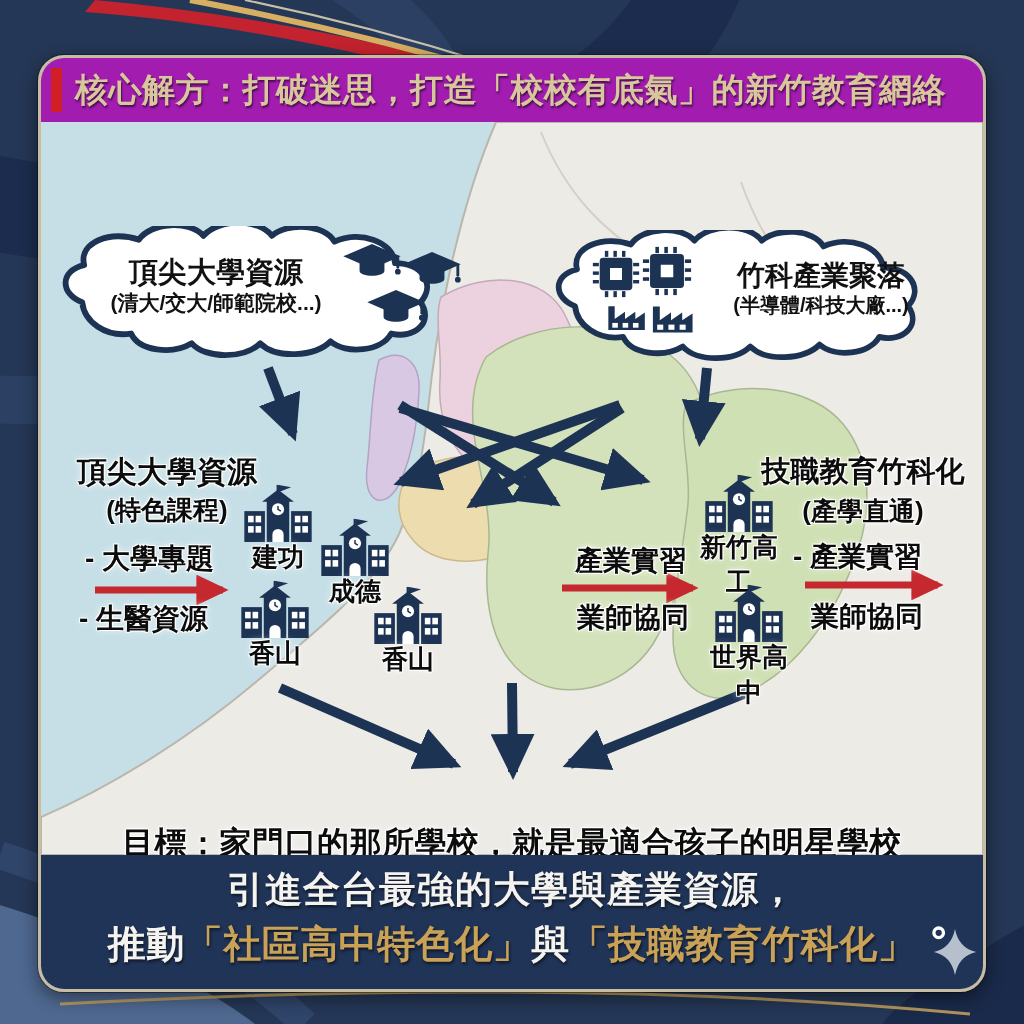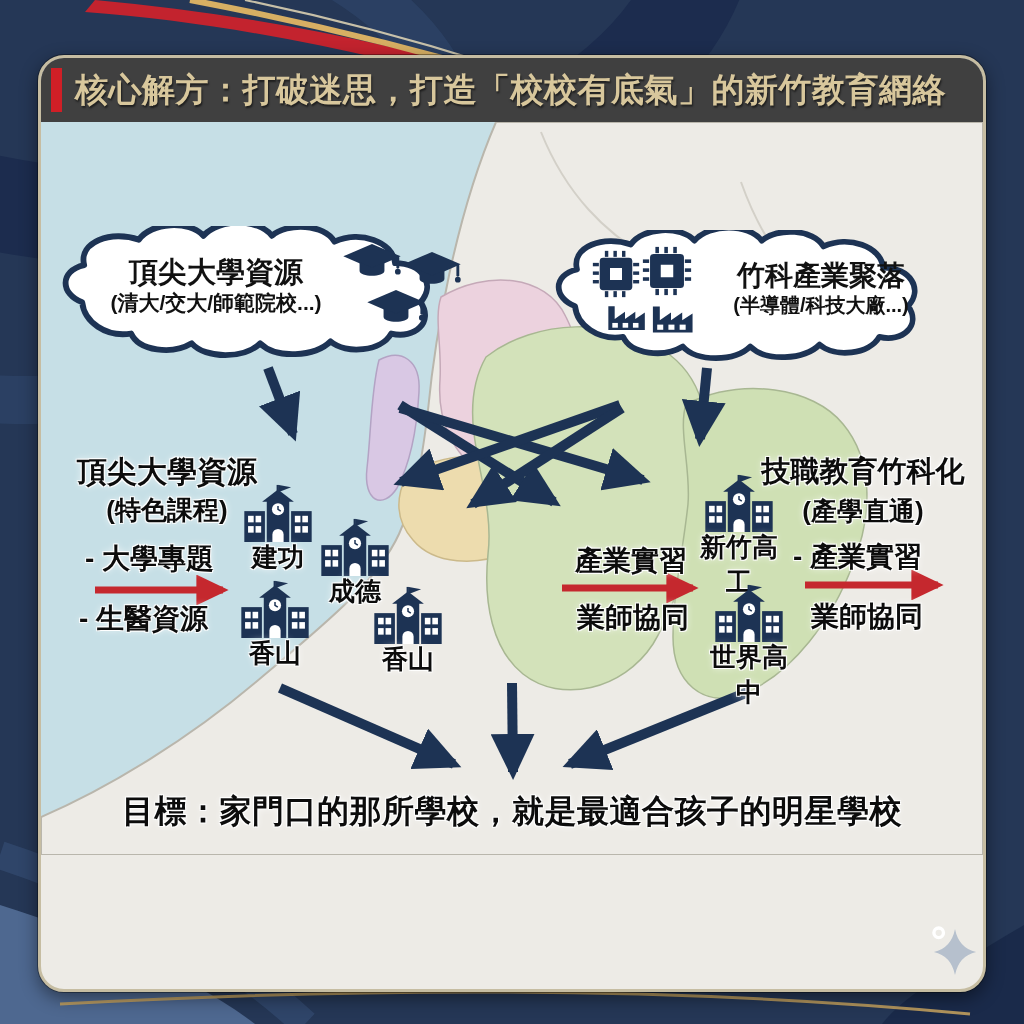--- a/index.html
+++ b/index.html
@@ -9,21 +9,21 @@
     font-family:"Liberation Sans","DejaVu Sans",sans-serif;
   }
   .bg-deco{position:absolute;left:0;top:0;z-index:0;}
   .card{
     position:absolute;left:38px;top:55px;width:942px;height:931px;
     border:3px solid #c6bda2;border-radius:26px;z-index:1;
     background:#edebe6;overflow:hidden;
     box-shadow:0 0 0 1px rgba(0,0,0,.35), 0 6px 18px rgba(0,0,0,.45);
   }
   .header{
-    position:absolute;left:0;top:0;right:0;height:64px;background:#404040;
+    position:absolute;left:0;top:0;right:0;height:64px;background:#a21caf;
     display:flex;align-items:center;padding-left:10px;box-sizing:border-box;
   }
   .red-bar{width:11px;height:44px;background:#d01f26;margin-right:13px;flex:0 0 auto;}
   .header-title{
     font-size:33px;font-weight:900;color:#d8c79c;letter-spacing:.5px;white-space:nowrap;
     text-shadow:1px 2px 2px rgba(0,0,0,.55);
   }
   .map{position:absolute;left:0;top:64px;width:942px;height:733px;background:#a3a3a3;overflow:hidden;}
   .map svg.layer{position:absolute;left:0;top:0;}
   .cloud{position:absolute;z-index:3;}
@@ -37,21 +37,21 @@
                 -1px 1px 0 rgba(255,255,255,.85),1px 1px 0 rgba(255,255,255,.85),
                 0 0 7px rgba(255,255,255,.9);
   }
   .map-label{position:absolute;z-index:4;font-weight:900;}
   .blk-title{font-size:30px;text-align:center;line-height:1.1;}
   .blk-sub{font-size:26px;text-align:center;}
   .blk-item{font-size:28px;white-space:nowrap;}
   .school{position:absolute;width:100px;text-align:center;z-index:4;}
   .school .ico{display:block;margin:0 auto;}
   .school-name{font-size:26px;font-weight:900;margin-top:-2px;font-family:Liberation Serif, serif;}
-  .goal{position:absolute;left:0;right:0;top:668px;text-align:center;z-index:4;
+  .goal{position:absolute;left:0;right:0;top:700px;text-align:center;z-index:4;
         font-size:32px;font-weight:900;letter-spacing:.5px;}
   .footer{
     position:absolute;left:0;right:0;bottom:0;height:134px;background:#203457;
     text-align:center;box-sizing:border-box;padding-top:10px;z-index:5;
   }
   .footer-line1{font-size:37px;font-weight:900;color:#f4f3ef;letter-spacing:1px;
                 text-shadow:1px 2px 3px rgba(0,0,0,.6);white-space:nowrap;}
   .footer-line2{font-size:38px;font-weight:900;margin-top:4px;letter-spacing:.5px;
                 text-shadow:1px 2px 3px rgba(0,0,0,.6);white-space:nowrap;}
   .fw{color:#f4f3ef;}
@@ -289,17 +289,23 @@
     <div class="school" style="left:658px;top:462px;">
       <svg class="ico" width="70" height="58">
           <use href="#sym-school"></use>
         </svg>
       <div class="school-name halo">世界高中</div>
     </div>
 
     <div class="goal halo">目標：家門口的那所學校，就是最適合孩子的明星學校</div>
   </div>
 
+  <div class="footer">
+    <div class="footer-line1">引進全台最強的大學與產業資源，</div>
+    <div class="footer-line2">
+      <span class="fw">推動</span><span class="fg">「社區高中特色化」</span><span class="fw">與</span><span class="fg">「技職教育竹科化」</span>
+    </div>
+  </div>
 
   <svg class="sparkle" width="48" height="52">
       <use href="#sym-sparkle"></use>
     </svg>
 </div>
 
 </body></html>

